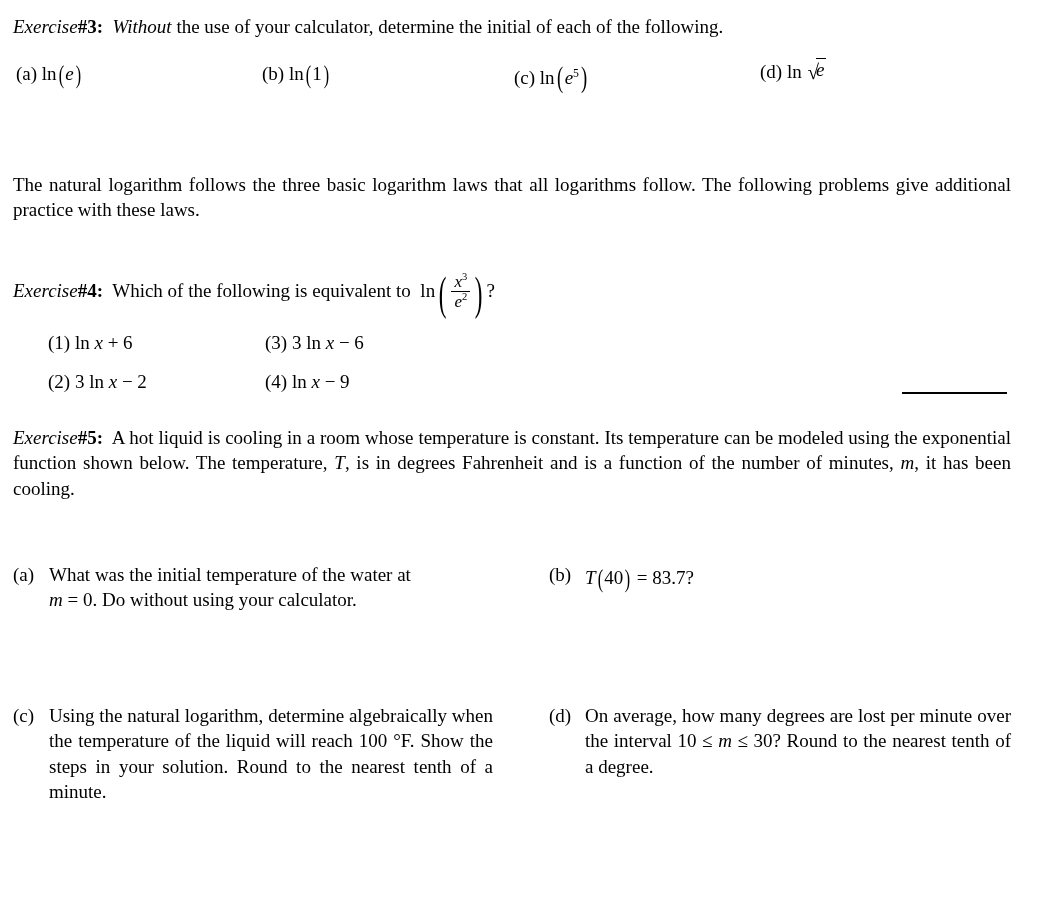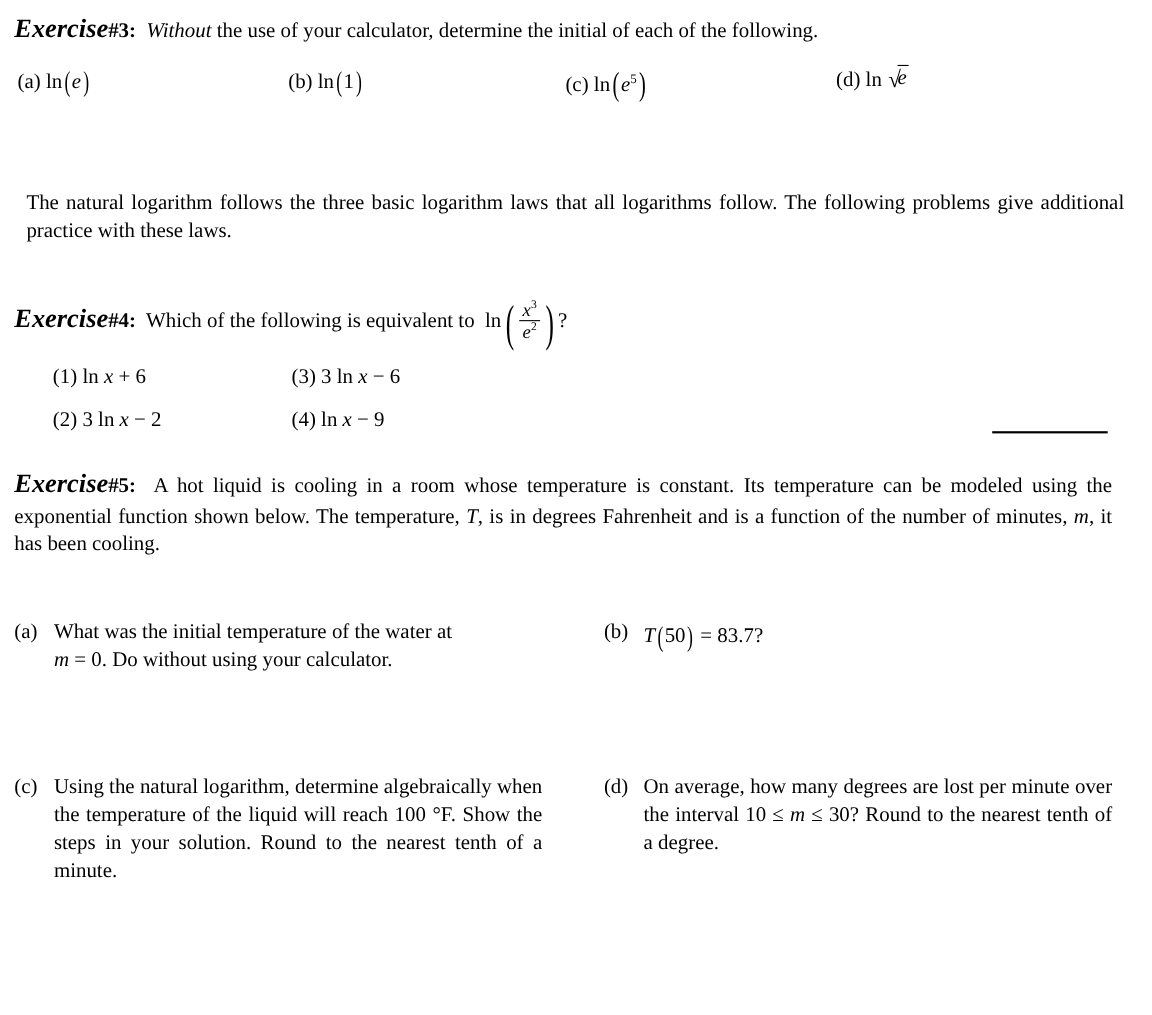--- a/index.html
+++ b/index.html
@@ -19,23 +19,23 @@
     position: absolute;
     left: 0; top: 0;
     width: 1047px;
     height: 923px;
     padding: 0;
   }
   .abs { position: absolute; }
 
   
   .ex-label {
-    font-weight: bold;
+    font-weight: normal;
     font-style: italic;
-    font-size: 24px;
+    font-size: 19px;
   }
   .ex-num {
     font-weight: bold;
     font-style: normal;
     font-size: 19px;
   }
   .ital { font-style: italic; }
   .body-text {
     font-size: 19px;
     line-height: 1.33;
@@ -142,21 +142,21 @@
   <div class="abs math" style="left:514px; top:60px;">
     <span>(c)</span>
     <span class="mop">ln</span><span class="paren-big" style="font-size:30px;">(</span><span class="mvar">e</span><sup class="expn">5</sup><span class="paren-big" style="font-size:30px;">)</span>
   </div>
 
   <div class="abs math" style="left:760px; top:60px;">
     <span>(d)</span>
     <span class="mop">ln</span>&nbsp;<span class="radical"><span class="rad-sym">√</span><span class="rad-body"><span class="mvar">e</span></span></span>
   </div>
 
-  <div class="abs body-text justified" style="left:24px; top:172px; width:998px;">The natural logarithm follows the three basic logarithm laws that all logarithms follow.  The following problems give additional practice with these laws.</div>
+  <div class="abs body-text justified" style="left:13px; top:172px; width:998px;">The natural logarithm follows the three basic logarithm laws that all logarithms follow.  The following problems give additional practice with these laws.</div>
 
   <div class="abs" style="left:13px; top:267px;">
     <span class="ex-label">Exercise</span><span class="ex-num">#4:</span><span class="body-text">&nbsp; </span><span class="body-text">Which of the following is equivalent to</span><span class="math">&nbsp;&nbsp;<span class="mop">ln</span><span class="paren-huge">(</span><span class="frac"><span class="num"><span class="mvar">x</span><sup class="expn">3</sup></span><span class="den"><span class="mvar">e</span><sup class="expn">2</sup></span></span><span class="paren-huge">)</span><span>?</span></span>
   </div>
 
   <div class="abs choice" style="left:48px; top:332px;">
     <span>(1)</span>
     <span class="mop">ln <span class="mvar">x</span> + 6</span>
   </div>
   <div class="abs choice" style="left:48px; top:371px;">
@@ -183,21 +183,21 @@
     <span class="part-label">(a)</span>
     <div class="part-body">
       <span>What was the initial temperature of the water at</span><br>
       <span class="math"><span class="mvar">m</span> <span class="mop">= 0</span></span><span>. Do without using your calculator.</span>
     </div>
   </div>
 
   <div class="abs part-block" style="left:549px; top:562px; width:462px;">
     <span class="part-label">(b)</span>
     <div class="part-body" style="text-align-last:left;">
-      <span class="math"><span class="mvar">T</span><span class="paren-big">(</span><span class="mop">50</span><span class="paren-big">)</span><span class="mop">&nbsp;= 83.7</span></span><span>?</span>
+      <span class="math"><span class="mvar">T</span><span class="paren-big">(</span><span class="mop">40</span><span class="paren-big">)</span><span class="mop">&nbsp;= 83.7</span></span><span>?</span>
     </div>
   </div>
 
   <div class="abs part-block" style="left:13px; top:703px; width:480px;">
     <span class="part-label">(c)</span>
     <div class="part-body">
       <span>Using the natural logarithm, determine algebraically when the temperature of the liquid will reach </span><span class="math"><span class="mop">100&nbsp;°F</span></span><span>. Show the steps in your solution. Round to the nearest tenth of a minute.</span>
     </div>
   </div>
 

